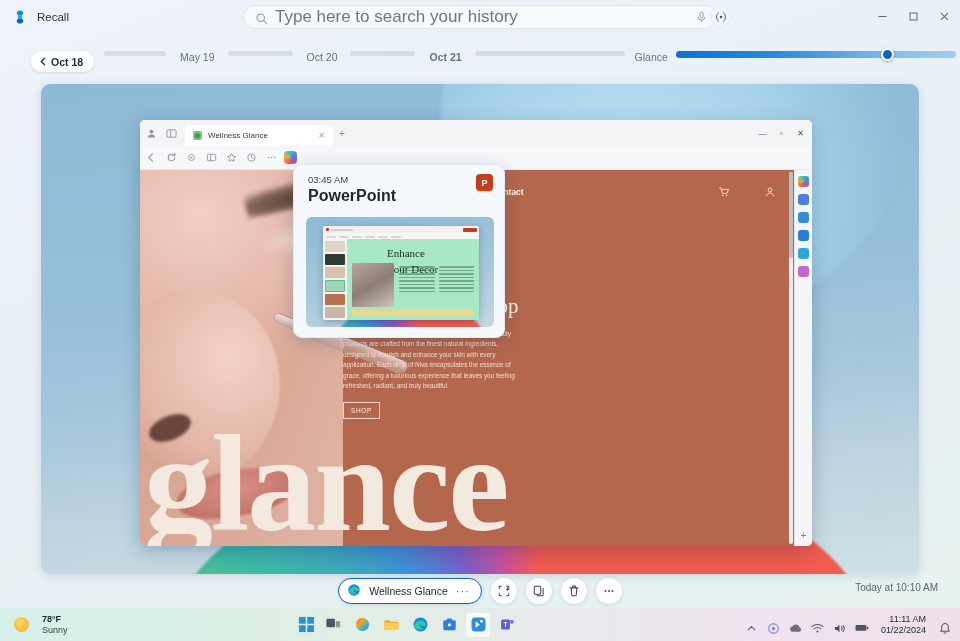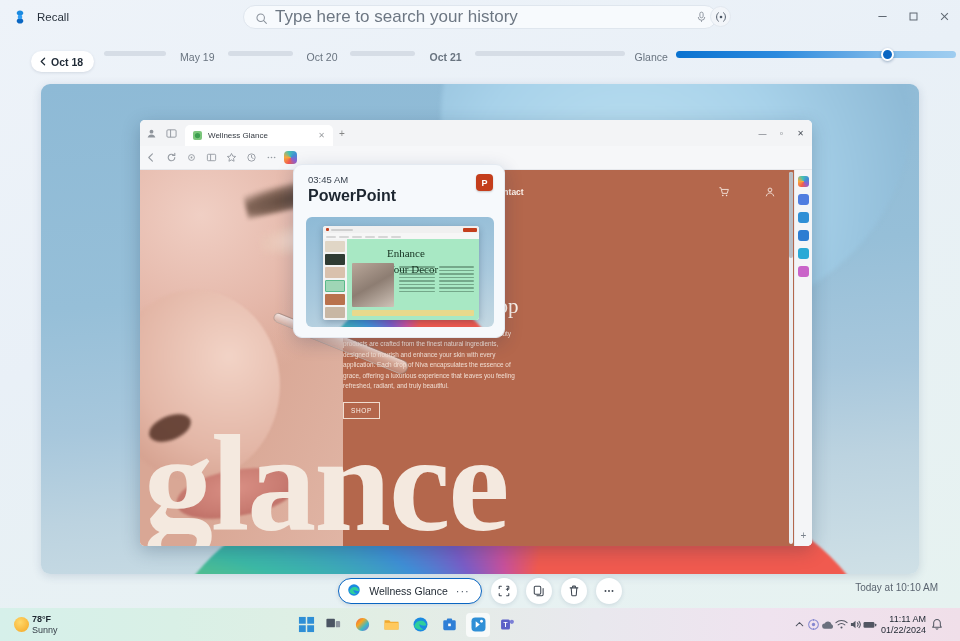--- a/index.html
+++ b/index.html
@@ -331,21 +331,21 @@
   .timestamp {
     position: absolute; right: 22px; top: 582px; font-size: 10px; color: #5a6470;
   }
 
   
   .taskbar {
     position: absolute; left: 0; top: 608px; width: 960px; height: 33px;
     background: linear-gradient(90deg, #d6f0ea 0%, #d9f0e6 18%, #e2eee4 40%, #e9e8ee 62%, #efe3ef 80%, #f0dfe9 100%);
     display: flex; align-items: center;
   }
-  .weather { display: flex; align-items: center; gap: 3px; margin-left: 14px; }
+  .weather { display: flex; align-items: center; gap: 13px; margin-left: 14px; }
   .sun {
     width: 15px; height: 15px; border-radius: 50%;
     background: radial-gradient(circle at 40% 35%, #ffd86b, #f5a623);
   }
   .weather-txt { line-height: 1.15; }
   .weather-temp { font-size: 9px; font-weight: bold; color: #1d2630; }
   .weather-cond { font-size: 9px; color: #333b45; }
   .tb-center { position: absolute; left: 296px; display: flex; align-items: center; gap: 5px; }
   .start-btn { width: 20px; height: 20px; display: flex; align-items: center; justify-content: center; }
   .tb-search {
@@ -353,21 +353,21 @@
     height: 21px; width: 138px; padding: 0 3px 0 9px;
     background: #fbfcfd; border: 1px solid #dfe3e9; border-radius: 11px;
     font-size: 9.5px; color: #4b5563;
   }
   .tb-search .flower {
     margin-left: auto; width: 17px; height: 17px; border-radius: 50%;
     background: #f3eef5; display: flex; align-items: center; justify-content: center; font-size: 9px;
   }
   .tb-app { width: 24px; height: 24px; display: flex; align-items: center; justify-content: center; border-radius: 4px; }
   .tb-app.active { background: rgba(255,255,255,.72); }
-  .tray { position: absolute; right: 16px; display: flex; align-items: center; }
+  .tray { position: absolute; right: 8px; display: flex; align-items: flex-end; gap: 8px; }
   .tray-ico { width: 14px; height: 14px; display: flex; align-items: center; justify-content: center; opacity: .8; }
   .clock { text-align: right; line-height: 1.18; margin: 0 4px; }
   .clock div { font-size: 9px; color: #1d2630; }
 </style>
 </head>
 <body>
 
 <div id="app">
 
   <div class="recall-window">

